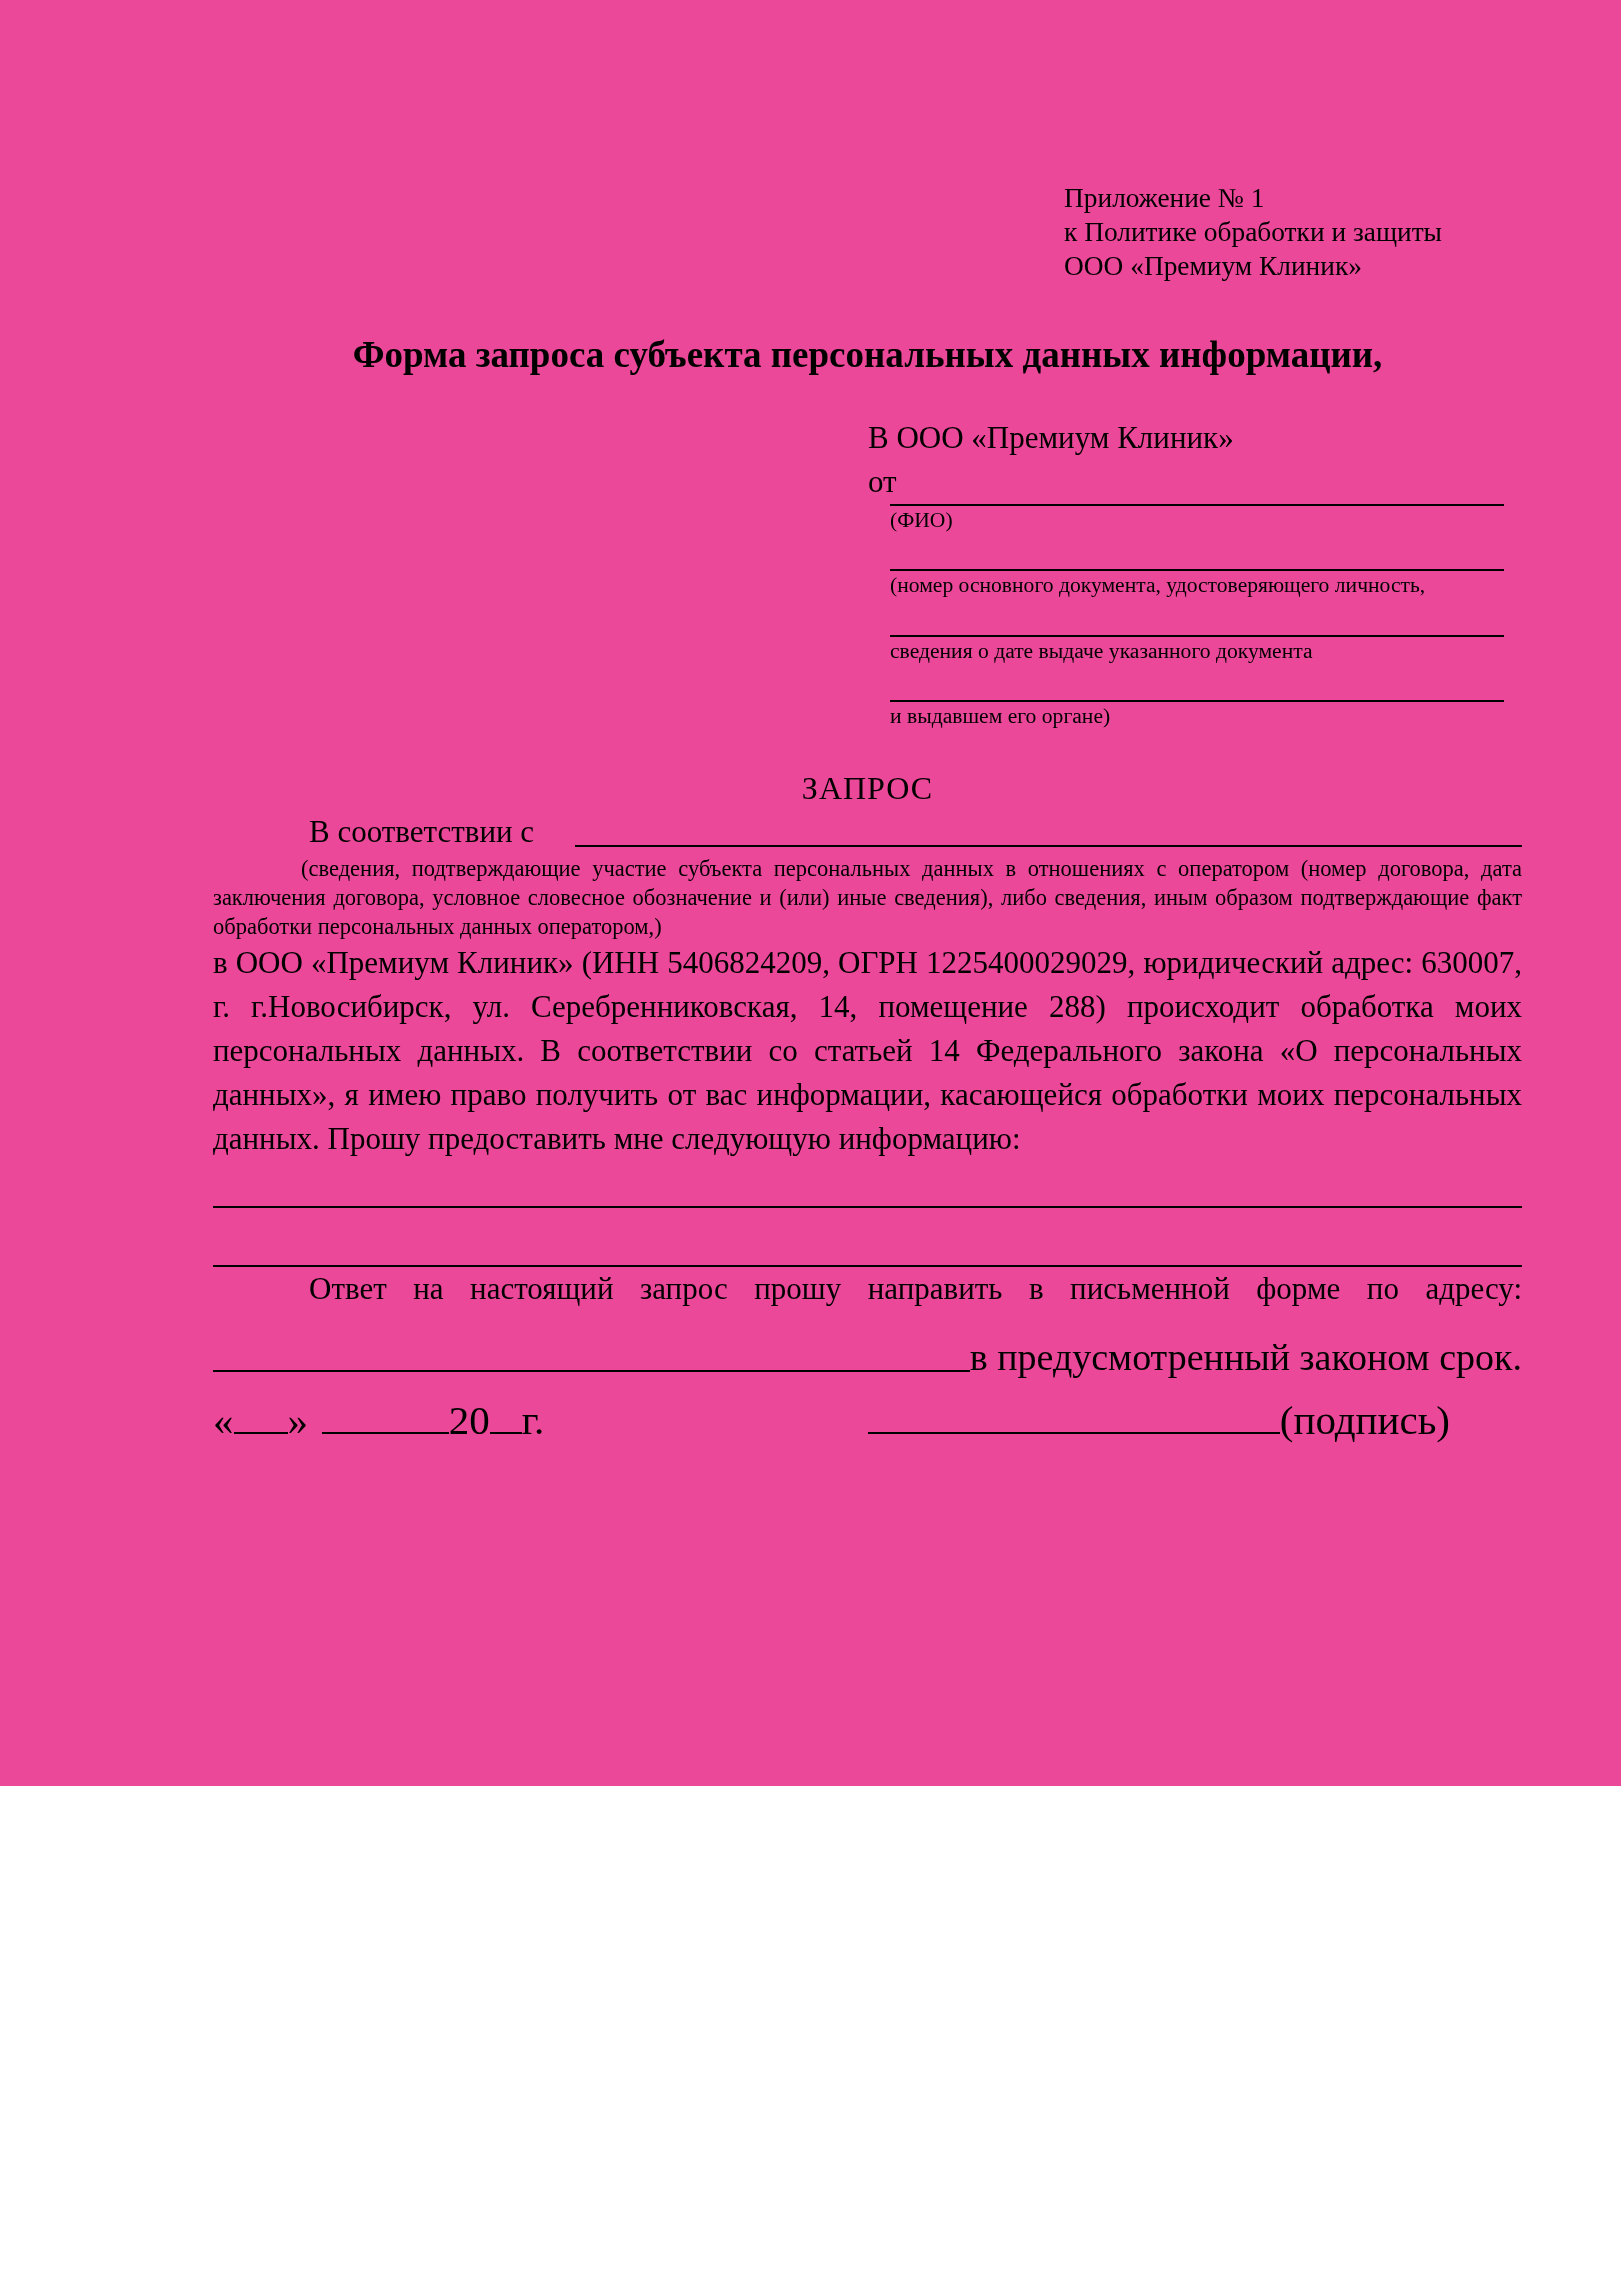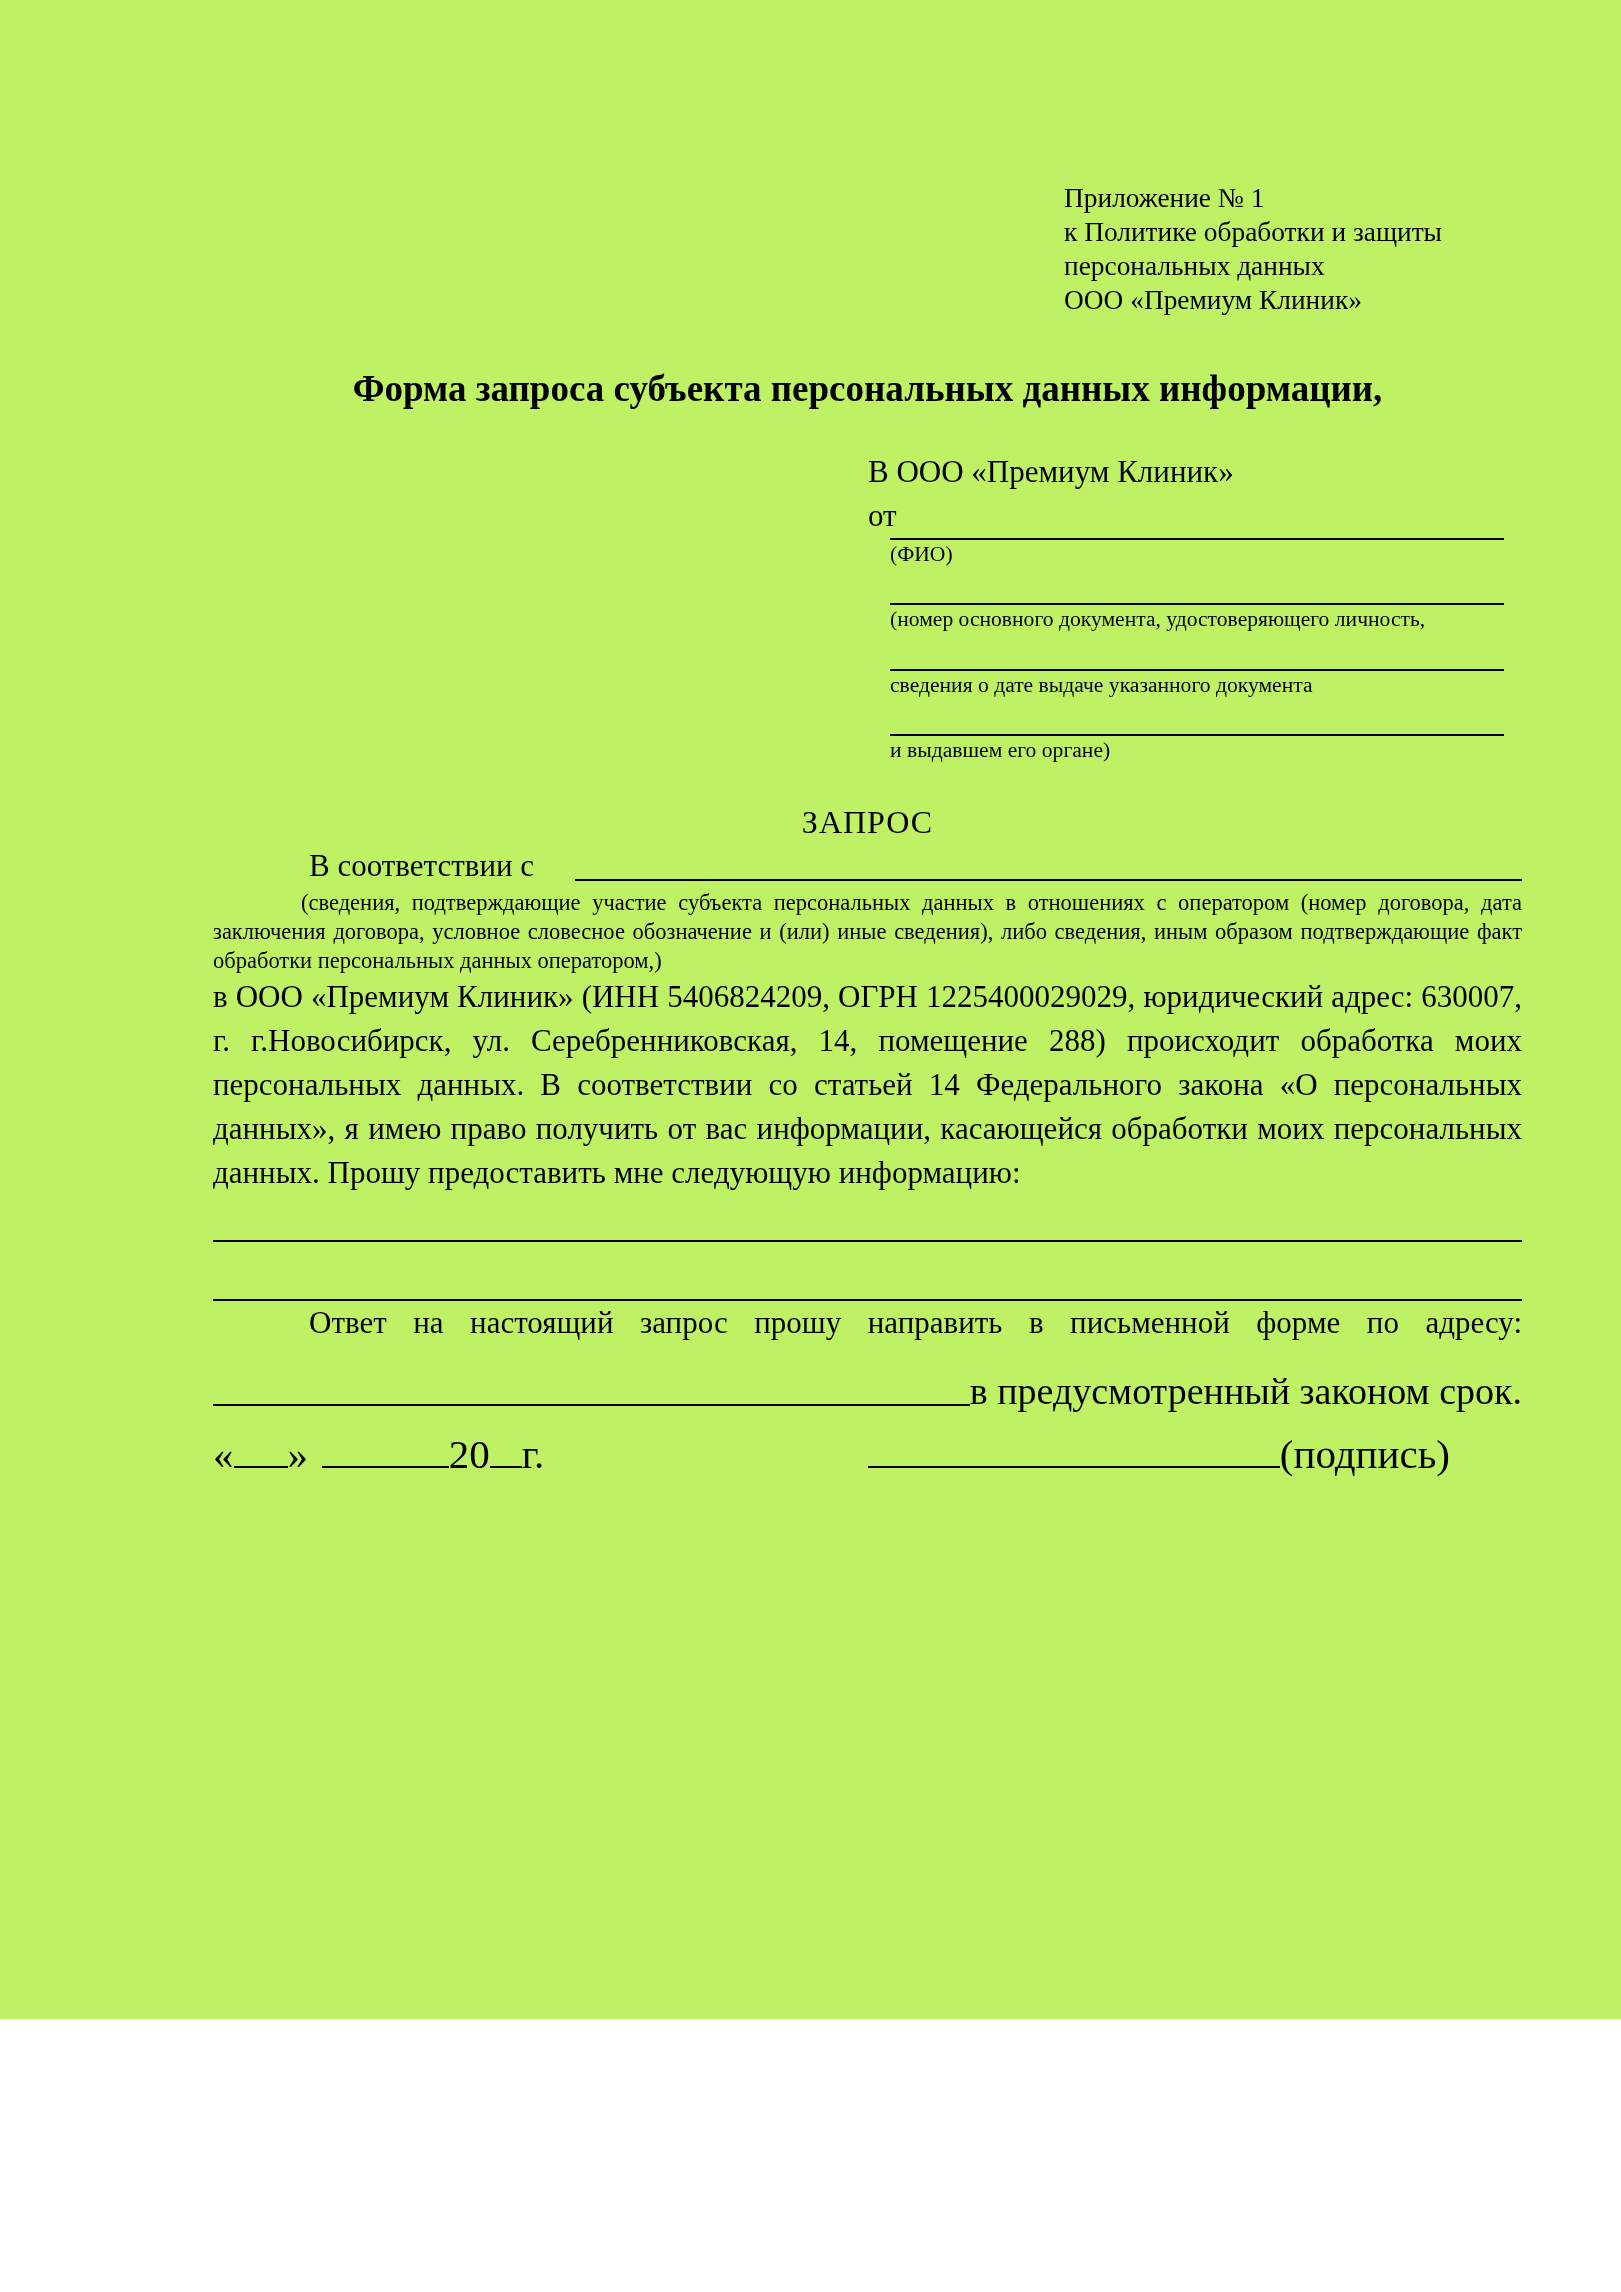--- a/index.html
+++ b/index.html
@@ -1,20 +1,20 @@
 <!DOCTYPE html>
 <html><head>
 <meta charset="utf-8">
 <style>
   * { margin:0; padding:0; box-sizing:border-box; }
   html,body { background:#ffffff; }
   .page {
     position:relative;
-    width:1621px; height:2019px;
-    background:#bef264;
+    width:1621px; height:1786px;
+    background:#ec4899;
     color:#000;
     font-family:"Liberation Serif","DejaVu Serif",serif;
     padding:181px 99px 59px 213px;
     overflow:hidden;
   }
   .appendix-note { margin-left:851px; font-size:27.4px; line-height:34px; }
   .doc-title { margin-top:49px; text-align:center; font-weight:700; font-size:37px; line-height:45px; }
   .addressee { margin-top:39px; margin-left:655px; font-size:31px; line-height:44px; }
   .form-fields { margin-left:677px; width:614px; }
   .field-rule { border-top:2.9px solid #000; height:2.9px; }
@@ -40,21 +40,20 @@
   .bl-sign { width:412px; }
 </style>
 </head>
 <body>
 
 <div class="page">
 
   <div class="appendix-note">
     <div>Приложение № 1</div>
     <div>к Политике обработки и защиты</div>
-    <div>персональных данных</div>
     <div>ООО «Премиум Клиник»</div>
   </div>
 
   <div class="doc-title">
     <div>Форма запроса субъекта персональных данных информации,</div>
   </div>
 
   <div class="addressee">
     <div>В ООО «Премиум Клиник»</div>
     <div>от</div>

